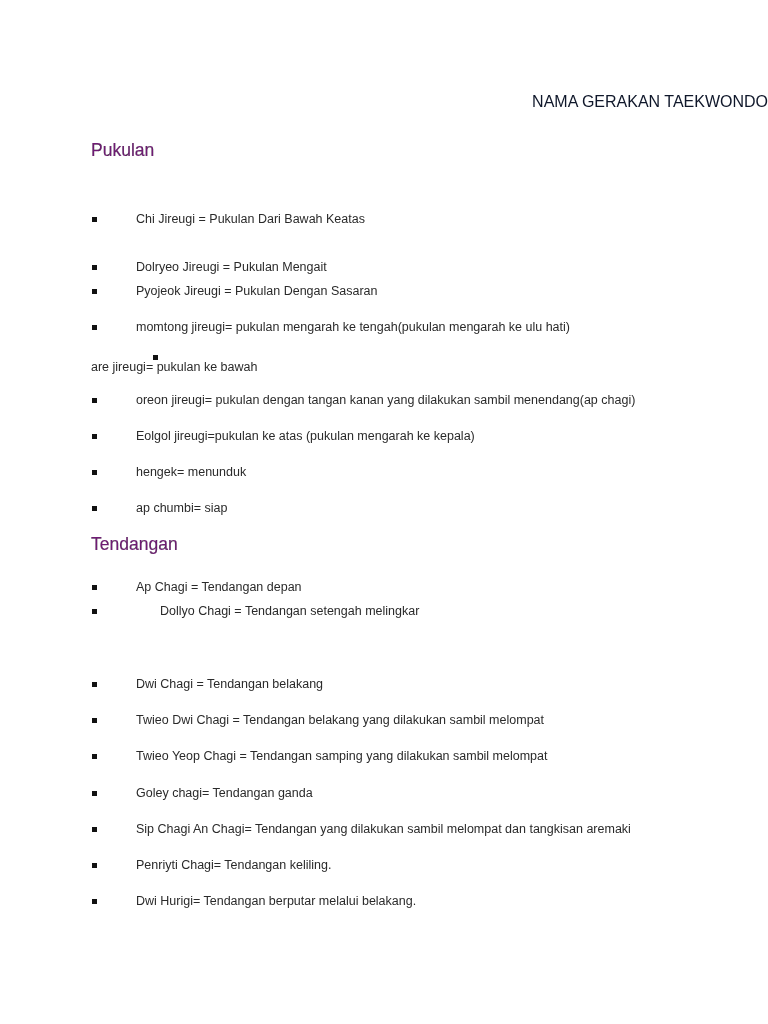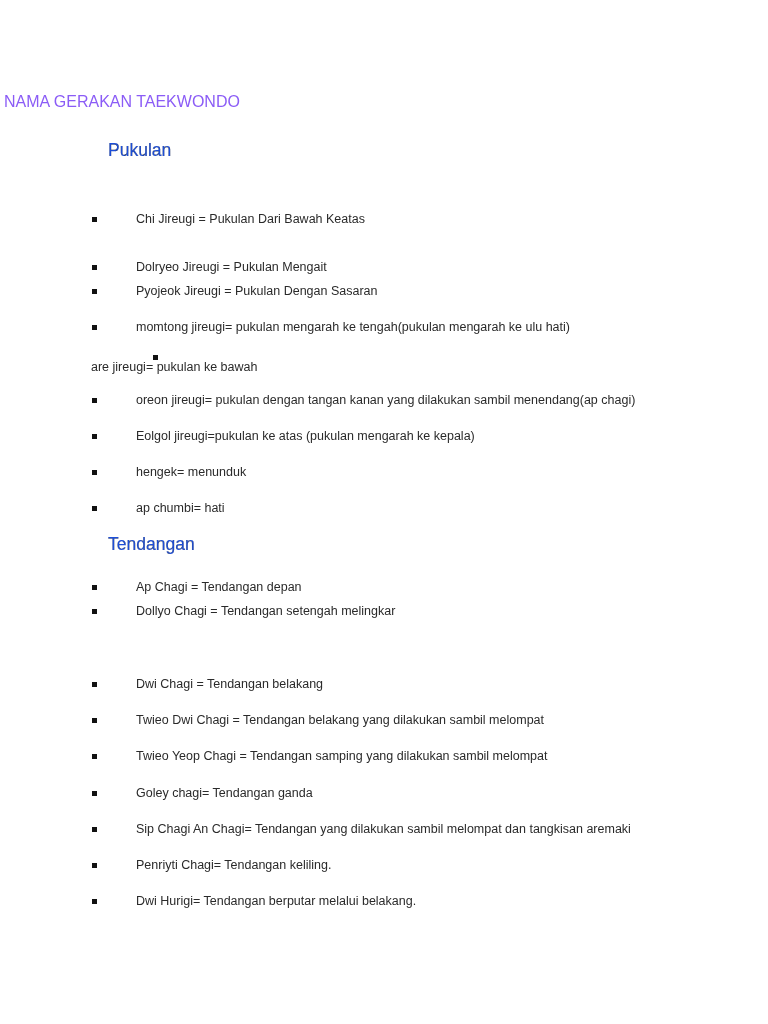--- a/index.html
+++ b/index.html
@@ -20,32 +20,32 @@
       left: 0; top: 0;
       width: 768px;
       height: 1024px;
       background: #ffffff;
     }
     .doc-title {
       position: absolute;
       top: 93px;
       left: 0;
       width: 768px;
-      text-align: left;
+      text-align: right;
       font-size: 16px;
       letter-spacing: 0px;
-      color: #8b5cf6;
+      color: #0f172a;
       padding-left: 4px;
       box-sizing: border-box;
     }
     .section-heading {
       position: absolute;
-      left: 108px;
+      left: 91px;
       font-size: 17.5px;
-      color: #1d4ed8;
+      color: #701a75;
       font-weight: normal;
       -webkit-text-stroke: 0.15px #111;
     }
     .list-item {
       position: absolute;
       left: 91px;
       height: 18px;
       display: flex;
       align-items: center;
       font-size: 12.5px;
@@ -100,30 +100,30 @@
   <div class="list-item" style="top:427px;">
     <span class="bullet"></span>
     <span class="item-text">Eolgol jireugi=pukulan ke atas (pukulan mengarah ke kepala)</span>
   </div>
   <div class="list-item" style="top:463px;">
     <span class="bullet"></span>
     <span class="item-text">hengek= menunduk</span>
   </div>
   <div class="list-item" style="top:499px;">
     <span class="bullet"></span>
-    <span class="item-text">ap chumbi= hati</span>
+    <span class="item-text">ap chumbi= siap</span>
   </div>
 
   <div class="section-heading" style="top:534px;">Tendangan</div>
 
   <div class="list-item" style="top:578px;">
     <span class="bullet"></span>
     <span class="item-text">Ap Chagi = Tendangan depan</span>
   </div>
-  <div class="list-item" style="top:602px;">
+  <div class="list-item" style="top:602px;gap:24px;">
     <span class="bullet"></span>
     <span class="item-text">Dollyo Chagi = Tendangan setengah melingkar</span>
   </div>
   <div class="list-item" style="top:675px;">
     <span class="bullet"></span>
     <span class="item-text">Dwi Chagi = Tendangan belakang</span>
   </div>
   <div class="list-item" style="top:711px;">
     <span class="bullet"></span>
     <span class="item-text">Twieo Dwi Chagi = Tendangan belakang yang dilakukan sambil melompat</span>

